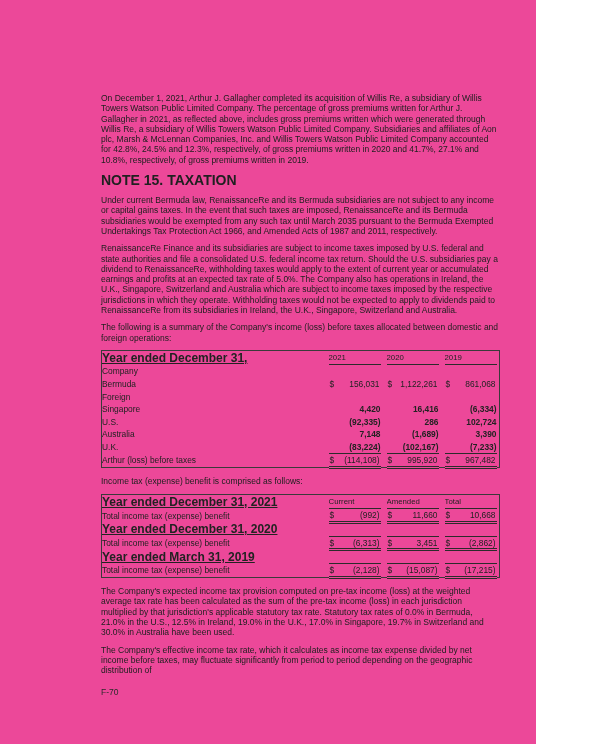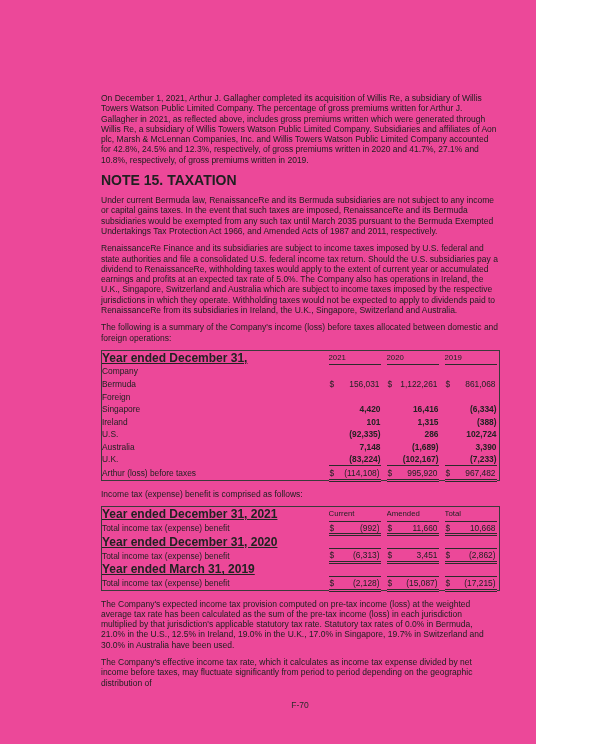--- a/index.html
+++ b/index.html
@@ -18,21 +18,21 @@
   td.ind{padding-left:15px;}
   td.ind2{padding-left:11px;}
   .hdr{font-size:12px;font-weight:bold;}
   .ul{text-decoration:underline;}
   td.yr{font-size:7.8px;font-weight:normal;text-align:left;border-bottom:1px solid #2b2b2b;}
   td.num{}
   td.r{text-align:right;padding-right:1px;font-weight:bold;}
   .m{display:flex;justify-content:space-between;padding:0 1px;}
   td.tot{border-top:1px solid #2b2b2b;border-bottom:3px double #2b2b2b;}
   td.vr{border-top:1px solid #2b2b2b;border-bottom:3px double #2b2b2b;}
-  .footer{margin-top:12px;text-align:center;font-size:8.5px;color:#2a2a2a;}
+  .footer{margin-top:12px;font-size:8.5px;color:#2a2a2a;}
 </style>
 </head>
 <body>
 
 <div class="page">
   <div class="content">
 
     <p>On December 1, 2021, Arthur J. Gallagher completed its acquisition of Willis Re, a subsidiary of Willis Towers Watson Public Limited Company. The percentage of gross premiums written for Arthur J. Gallagher in 2021, as reflected above, includes gross premiums written which were generated through Willis Re, a subsidiary of Willis Towers Watson Public Limited Company. Subsidiaries and affiliates of Aon plc, Marsh &amp; McLennan Companies, Inc. and Willis Towers Watson Public Limited Company accounted for 42.8%, 24.5% and 12.3%, respectively, of gross premiums written in 2020 and 41.7%, 27.1% and 10.8%, respectively, of gross premiums written in 2019.</p>
 
     <div class="note-heading">NOTE 15. TAXATION</div>
@@ -114,30 +114,20 @@
         <td class="lbl ind">Singapore</td>
         <td class="g"></td>
         <td class="num r">4,420</td>
         <td class="g"></td>
         <td class="num r">16,416</td>
         <td class="g"></td>
         <td class="num r">(6,334)</td>
         <td class="e"></td>
       </tr>
       <tr>
-        <td class="lbl ind">Ireland</td>
-        <td class="g"></td>
-        <td class="num r">101</td>
-        <td class="g"></td>
-        <td class="num r">1,315</td>
-        <td class="g"></td>
-        <td class="num r">(388)</td>
-        <td class="e"></td>
-      </tr>
-      <tr>
         <td class="lbl ind">U.S.</td>
         <td class="g"></td>
         <td class="num r">(92,335)</td>
         <td class="g"></td>
         <td class="num r">286</td>
         <td class="g"></td>
         <td class="num r">102,724</td>
         <td class="e"></td>
       </tr>
       <tr>

